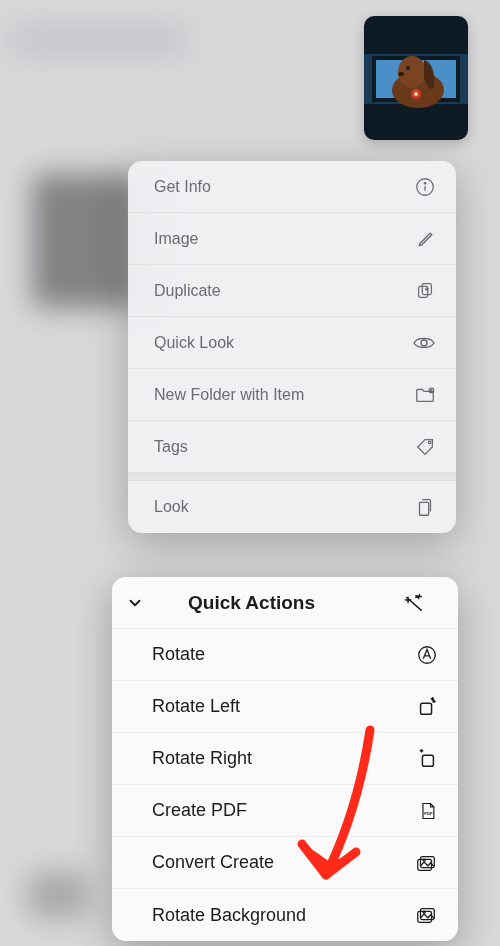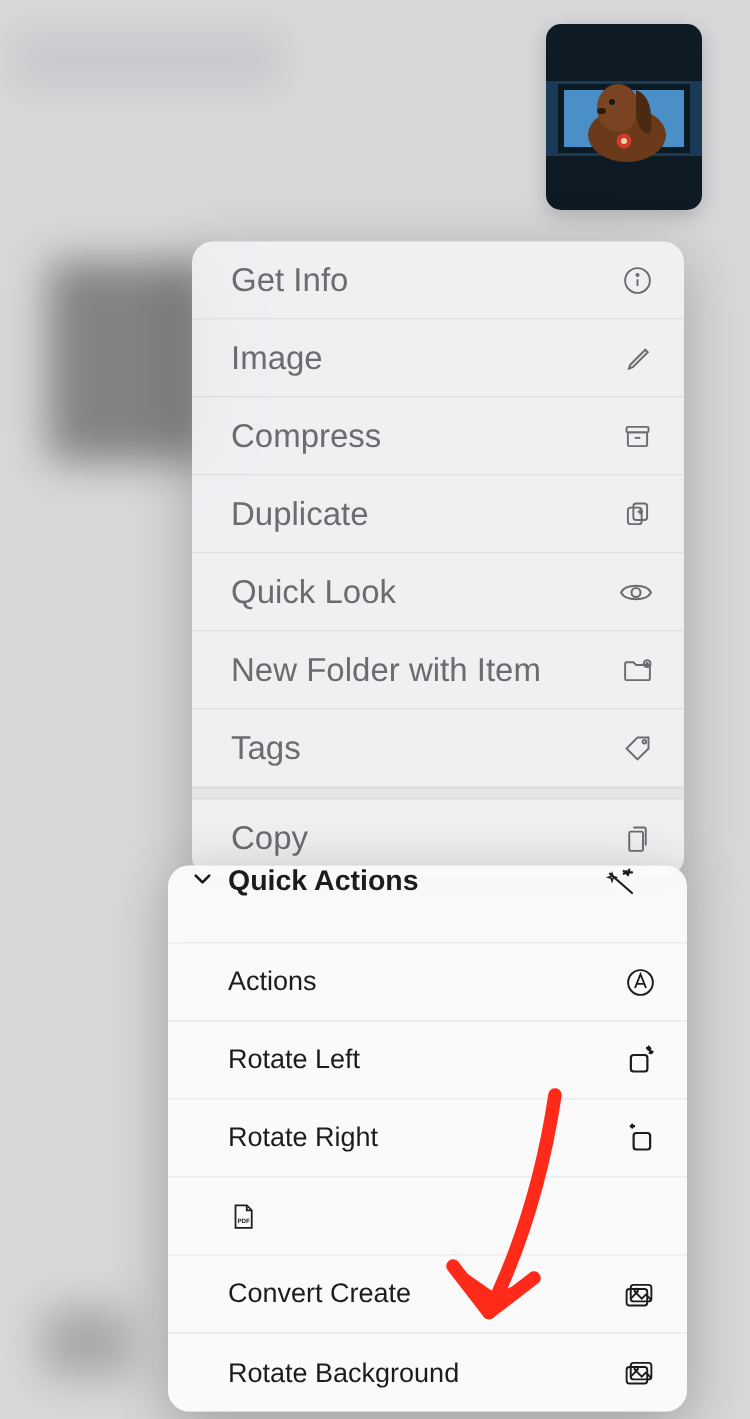--- a/index.html
+++ b/index.html
@@ -54,21 +54,21 @@
       overflow: hidden;
       backdrop-filter: blur(20px);
     }
     .menu-item {
       display: flex;
       align-items: center;
       justify-content: space-between;
       padding: 0 20px 0 26px;
       height: 52px;
       color: #6b6b70;
-      font-size: 22px;
+      font-size: 16px;
       border-bottom: 1px solid rgba(0,0,0,0.06);
       cursor: pointer;
     }
     .menu-item.last { border-bottom: none; }
     .menu-sep {
       height: 8px;
       background: rgba(0,0,0,0.045);
       border-top: 1px solid rgba(0,0,0,0.04);
       border-bottom: 1px solid rgba(0,0,0,0.04);
     }
@@ -84,27 +84,28 @@
       width: 346px;
       top: 577px;
       background: #fdfdfde8;
       border-radius: 14px;
       box-shadow: 0 10px 40px rgba(0,0,0,0.28);
       overflow: hidden;
       backdrop-filter: blur(20px);
     }
     .menu2 .header {
       display: flex;
-      align-items: flex-start;
+      align-items: center;
       padding: 0 33px 0 14px;
       height: 52px;
       font-size: 19px;
       font-weight: 600;
       color: #1c1c1e;
       border-bottom: 1px solid rgba(0,0,0,0.06);
+      gap: 36px;
     }
     .menu2 .chev {
       margin-right: 8px;
       display:flex;
     }
     .menu2 .spacer { flex: 1; }
     .menu2 .menu-item {
       color: #1c1c1e;
       font-size: 18px;
       padding-left: 40px;
@@ -159,30 +160,20 @@
 
   <div class="menu-item">
     <span>Image</span>
     <span class="icon">
       <svg width="20" height="20" viewBox="0 0 24 24" fill="none" stroke="currentColor" stroke-width="1.6">
           <path d="M4 20 L7 19 L19 7 L17 5 L5 17 Z"></path>
         </svg>
     </span>
   </div>
 
-  <div class="menu-item">
-    <span>Compress</span>
-    <span class="icon">
-      <svg width="22" height="22" viewBox="0 0 24 24" fill="none" stroke="currentColor" stroke-width="1.4">
-          <rect x="4" y="5" width="16" height="4" rx="1"></rect>
-          <rect x="5" y="9" width="14" height="10" rx="1"></rect>
-          <line x1="10" y1="13" x2="14" y2="13"></line>
-        </svg>
-    </span>
-  </div>
 
   <div class="menu-item">
     <span>Duplicate</span>
     <span class="icon">
       <svg width="22" height="22" viewBox="0 0 24 24" fill="none" stroke="currentColor" stroke-width="1.4">
           <rect x="5" y="7" width="10" height="12" rx="2"></rect>
           <rect x="9" y="4" width="10" height="12" rx="2"></rect>
           <line x1="14" y1="8" x2="14" y2="12"></line>
           <line x1="12" y1="10" x2="16" y2="10"></line>
         </svg>
@@ -217,21 +208,21 @@
       <svg width="22" height="22" viewBox="0 0 24 24" fill="none" stroke="currentColor" stroke-width="1.4">
           <path d="M12 4 L20 4 L20 12 L12 20 L4 12 Z"></path>
           <circle cx="17" cy="7" r="1.3"></circle>
         </svg>
     </span>
   </div>
 
   <div class="menu-sep"></div>
 
   <div class="menu-item last">
-    <span>Copy</span>
+    <span>Look</span>
     <span class="icon">
       <svg width="22" height="22" viewBox="0 0 24 24" fill="none" stroke="currentColor" stroke-width="1.4">
           <path d="M6 8 L6 20 Q6 21 7 21 L15 21 Q16 21 16 20 L16 8 Q16 7 15 7 L7 7 Q6 7 6 8 Z"></path>
           <path d="M9 4 L17 4 Q18 4 18 5 L18 17"></path>
         </svg>
     </span>
   </div>
 
 </div>
 
@@ -251,21 +242,21 @@
           <path d="M18 3 L17 7 M16 5 L20 5"></path>
           <path d="M7 3 L13 21 M13 3 L19 21" transform="scale(0)"></path>
           <line x1="4" y1="6" x2="20" y2="20"></line>
           <line x1="14" y1="4" x2="16" y2="6"></line>
           <line x1="16" y1="4" x2="14" y2="6"></line>
         </svg>
     </span>
   </div>
 
   <div class="menu-item">
-    <span>Actions</span>
+    <span>Rotate</span>
     <span class="icon">
       <svg width="22" height="22" viewBox="0 0 24 24" fill="none" stroke="currentColor" stroke-width="1.4">
           <circle cx="12" cy="12" r="9"></circle>
           <path d="M8 16 L12 6 L16 16 M9.5 13 L14.5 13"></path>
         </svg>
     </span>
   </div>
 
   <div class="menu-item">
     <span>Rotate Left</span>
@@ -283,20 +274,21 @@
     <span>Rotate Right</span>
     <span class="icon">
       <svg width="22" height="22" viewBox="0 0 24 24" fill="none" stroke="currentColor" stroke-width="1.6">
           <rect x="7" y="8" width="12" height="12" rx="2"></rect>
           <path d="M11 4 L 8 4 M 9.5 2.5 L 8 4 L 9.5 5.5" transform="translate(-3,-1)"></path>
         </svg>
     </span>
   </div>
 
   <div class="menu-item">
+    <span>Create PDF</span>
     <span class="icon">
       <svg width="20" height="22" viewBox="0 0 24 24" fill="none" stroke="currentColor" stroke-width="1.4">
           <path d="M6 3 L15 3 L19 7 L19 21 L6 21 Z"></path>
           <path d="M15 3 L15 7 L19 7"></path>
           <text x="12.5" y="17" font-size="5" text-anchor="middle" fill="currentColor" stroke="none" font-weight="bold">PDF</text>
         </svg>
     </span>
   </div>
 
   <div class="menu-item">

